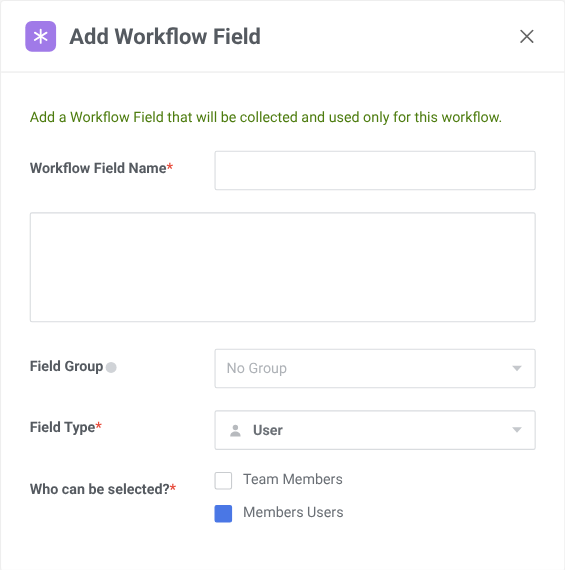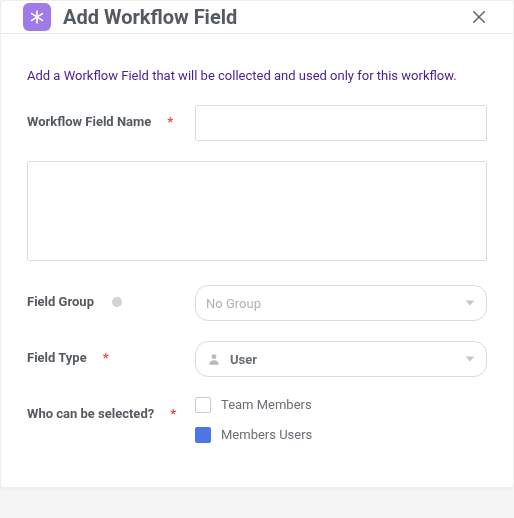--- a/index.html
+++ b/index.html
@@ -15,21 +15,21 @@
   .modal {
     width: 514px;
     background: #fff;
     border: 1px solid #eee;
     border-radius: 4px;
     box-shadow: 0 1px 3px rgba(0,0,0,0.04);
   }
   .modal-header {
     display: flex;
     align-items: center;
-    padding: 2px 22px;
+    padding: 18px 22px;
     border-bottom: 1px solid #eaeaea;
     justify-content: center;
   }
   .modal-icon {
     width: 28px;
     height: 28px;
     border-radius: 6px;
     background: #a07ae8;
     display: flex;
     align-items: center;
@@ -50,38 +50,38 @@
     align-items: center;
     justify-content: center;
     cursor: pointer;
     color: #666;
   }
   .modal-body {
     padding: 22px 26px 10px 26px;
   }
   .intro {
     font-size: 13px;
-    color: #4c1d95;
+    color: #4d7c0f;
     margin: 12px 0 22px 0;
   }
   .form-row {
     display: flex;
     margin-bottom: 20px;
     align-items: flex-start;
   }
   .label-col {
     width: 168px;
     flex-shrink: 0;
     font-size: 13px;
     font-weight: 700;
     color: #555a60;
     padding-top: 9px;
     display: flex;
     align-items: center;
-    gap: 16px;
+    gap: 0;
   }
   .label-col .req {
     color: #e74c3c;
     font-weight: 700;
   }
   .label-col .dot {
     width: 10px;
     height: 10px;
     border-radius: 50%;
     background: #d0d3d7;
@@ -109,21 +109,21 @@
     padding: 8px 10px;
     font-size: 13px;
     color: #333;
     background: #fff;
     resize: none;
   }
   .select {
     width: 100%;
     height: 36px;
     border: 1px solid #d9dcdf;
-    border-radius: 13px;
+    border-radius: 2px;
     background: #fff;
     display: flex;
     align-items: center;
     padding: 0 10px;
     cursor: pointer;
     position: relative;
   }
   .select .sel-icon {
     width: 16px;
     height: 16px;

